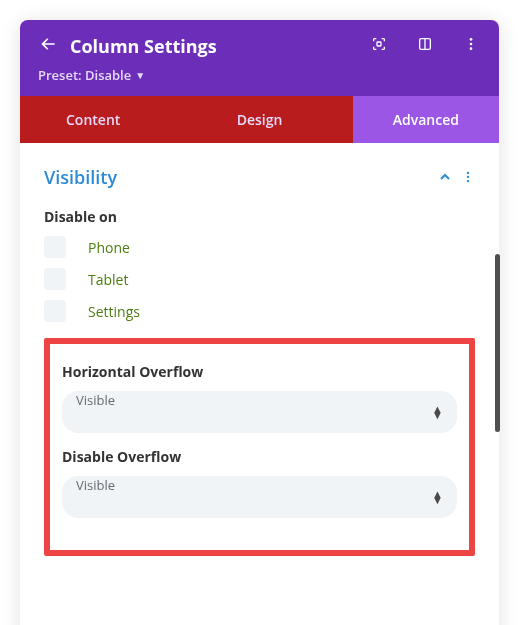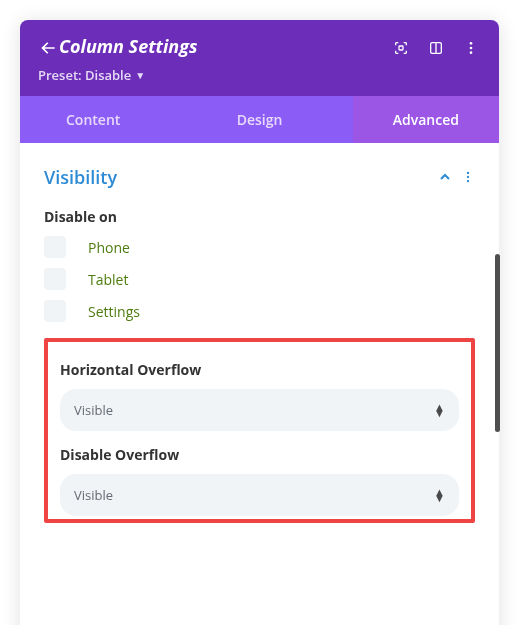--- a/index.html
+++ b/index.html
@@ -21,44 +21,43 @@
     background: #fff;
   }
   
   .hdr {
     background: #6c2eb9;
     color: #fff;
     padding: 14px 18px 12px 18px;
   }
   .hdr-row1 {
     display: flex;
-    align-items: flex-end;
-    gap: 1px;
-    font-style: italic;
+    align-items: flex-start;
+    gap: 12px;
   }
   .hdr-row1 .title {
     font-weight: 700;
     font-size: 18px;
     flex: 1;
   }
   .hdr-icon { width: 20px; height: 20px; display:flex; align-items:center; justify-content:center; color:#fff; }
   .hdr-icon + .hdr-icon { margin-left: 14px; }
   .hdr-row2 {
     margin-top: 8px;
     font-size: 13px;
     font-weight: 600;
     color: #e6d9f6;
     display: flex;
     align-items: center;
     gap: 4px;
   }
   
   .tabs {
     display: flex;
-    background: #8b5cf6;
+    background: #b91c1c;
     gap: 20px;
   }
   .tab {
     flex: 1;
     text-align: center;
     padding: 14px 0;
     color: #e8d9fb;
     font-weight: 600;
     font-size: 14px;
     cursor: pointer;
@@ -101,37 +100,36 @@
     margin: 4px 0 10px 0;
     font-size: 14px;
     color: #4d7c0f;
   }
   .checkbox {
     width: 22px; height: 22px;
     background: #f1f4f7;
     border-radius: 4px;
   }
   .hl-box {
-    border: 4px solid #ef4444;
+    border: 6px solid #ef4444;
     border-radius: 2px;
-    padding: 4px 12px 3px 12px;
+    padding: 4px 12px 32px 12px;
     margin-top: 16px;
   }
   .field-label {
     font-size: 14px;
     font-weight: 700;
     color: #333;
     margin: 14px 0 10px 0;
   }
   .select {
     background: #f1f4f7;
     border-radius: 16px;
     height: 42px;
     display: flex;
-    align-items: center;
     padding: 0 14px;
     font-size: 13px;
     color: #666a72;
     position: relative;
     cursor: pointer;
   }
   .select .sort-ico {
     position: absolute;
     right: 14px; top: 50%;
     transform: translateY(-50%);

